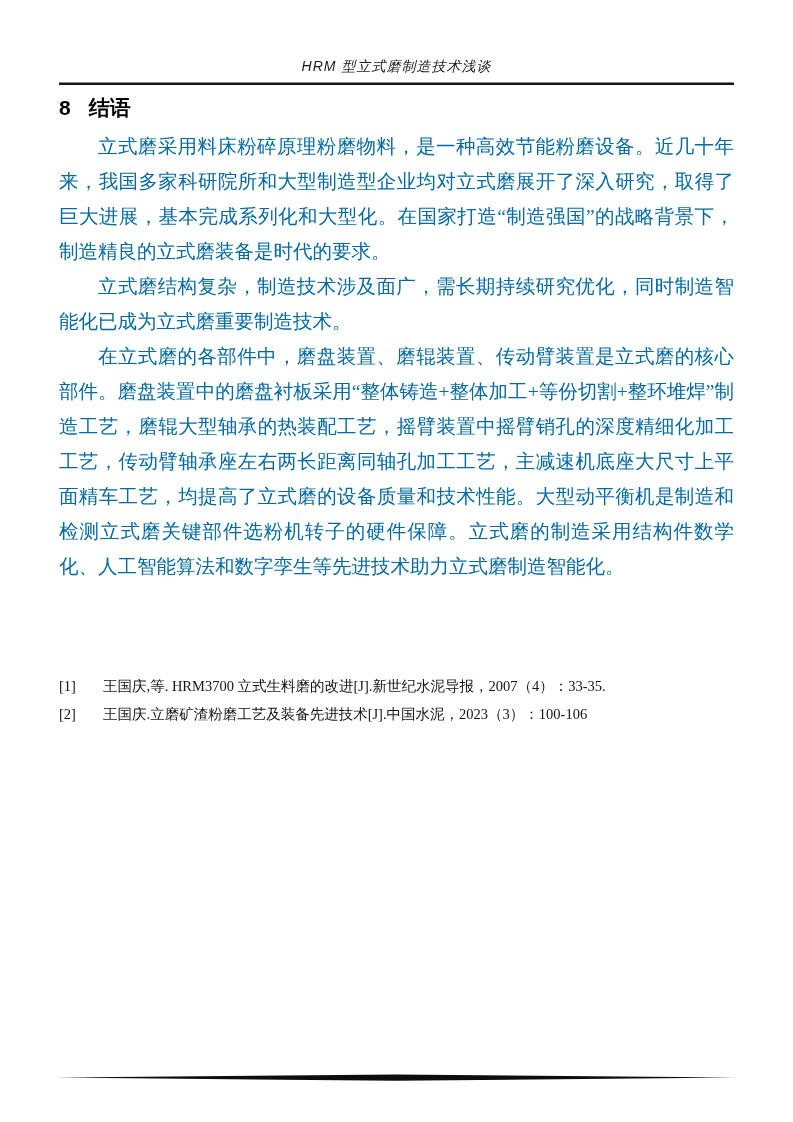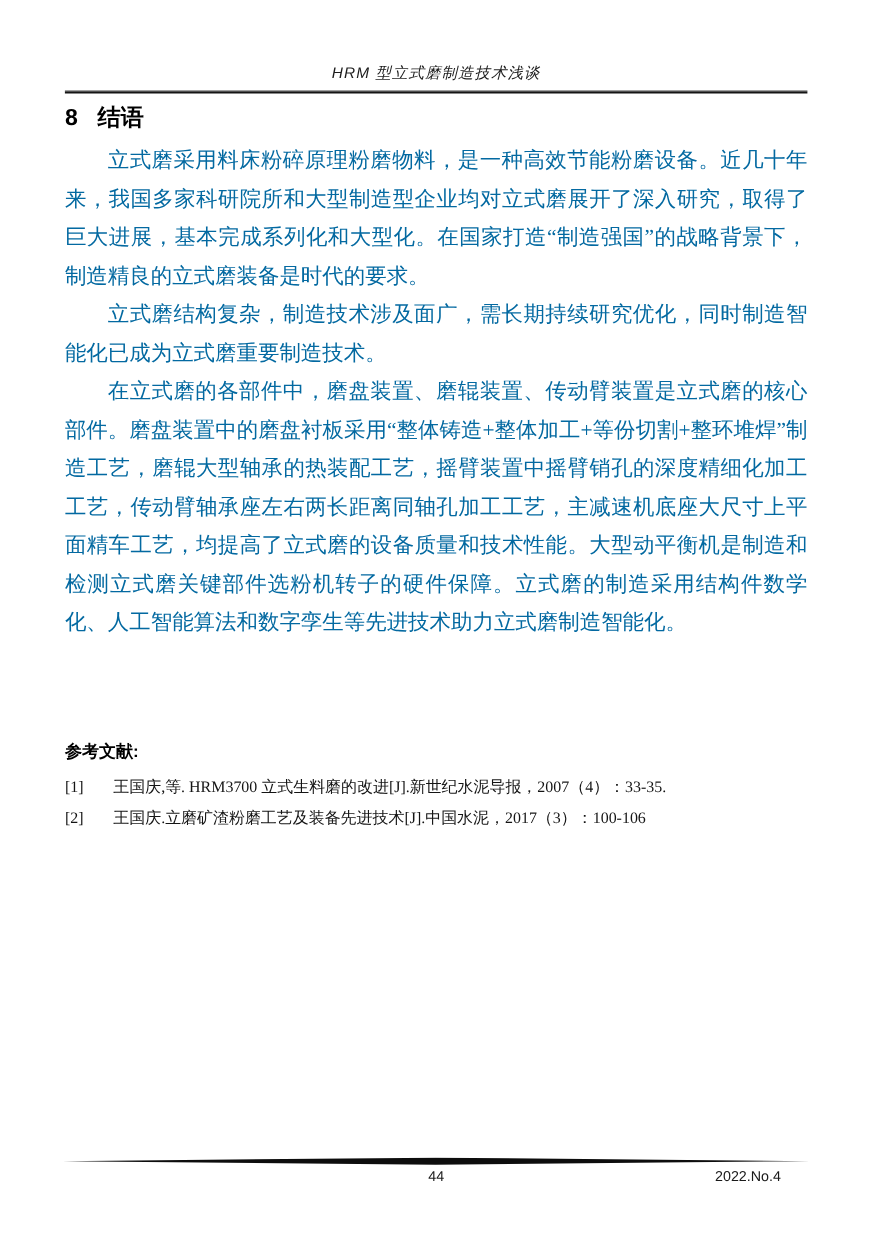--- a/index.html
+++ b/index.html
@@ -122,36 +122,31 @@
     <span>结语</span>
   </h1>
 
   <div class="body-text">
     <p>立式磨采用料床粉碎原理粉磨物料，是一种高效节能粉磨设备。近几十年来，我国多家科研院所和大型制造型企业均对立式磨展开了深入研究，取得了巨大进展，基本完成系列化和大型化。在国家打造“制造强国”的战略背景下，制造精良的立式磨装备是时代的要求。</p>
     <p>立式磨结构复杂，制造技术涉及面广，需长期持续研究优化，同时制造智能化已成为立式磨重要制造技术。</p>
     <p>在立式磨的各部件中，磨盘装置、磨辊装置、传动臂装置是立式磨的核心部件。磨盘装置中的磨盘衬板采用“整体铸造+整体加工+等份切割+整环堆焊”制造工艺，磨辊大型轴承的热装配工艺，摇臂装置中摇臂销孔的深度精细化加工工艺，传动臂轴承座左右两长距离同轴孔加工工艺，主减速机底座大尺寸上平面精车工艺，均提高了立式磨的设备质量和技术性能。大型动平衡机是制造和检测立式磨关键部件选粉机转子的硬件保障。立式磨的制造采用结构件数学化、人工智能算法和数字孪生等先进技术助力立式磨制造智能化。</p>
   </div>
 
   <div class="references">
-    <p class="ref-heading">参考文献:</p>
 
     <div class="ref-item">
       <span class="ref-label">[1]</span>
       <span class="ref-text">王国庆,等. HRM3700 立式生料磨的改进[J].新世纪水泥导报，2007（4）：33-35.</span>
     </div>
 
     <div class="ref-item">
       <span class="ref-label">[2]</span>
-      <span class="ref-text">王国庆.立磨矿渣粉磨工艺及装备先进技术[J].中国水泥，2017（3）：100-106</span>
+      <span class="ref-text">王国庆.立磨矿渣粉磨工艺及装备先进技术[J].中国水泥，2023（3）：100-106</span>
     </div>
   </div>
 
   <div class="footer">
     <svg class="footer-ornament" viewBox="0 0 679 8" preserveAspectRatio="none" aria-hidden="true">
       <polygon points="0,3.6 339,0.4 679,3.6 339,6.8" fill="#0d0d0d"></polygon>
     </svg>
-    <div class="footer-row">
-      <span class="footer-page">44</span>
-      <span class="footer-issue">2022.No.4</span>
-    </div>
   </div>
 
 </div>
 
 </body></html>

